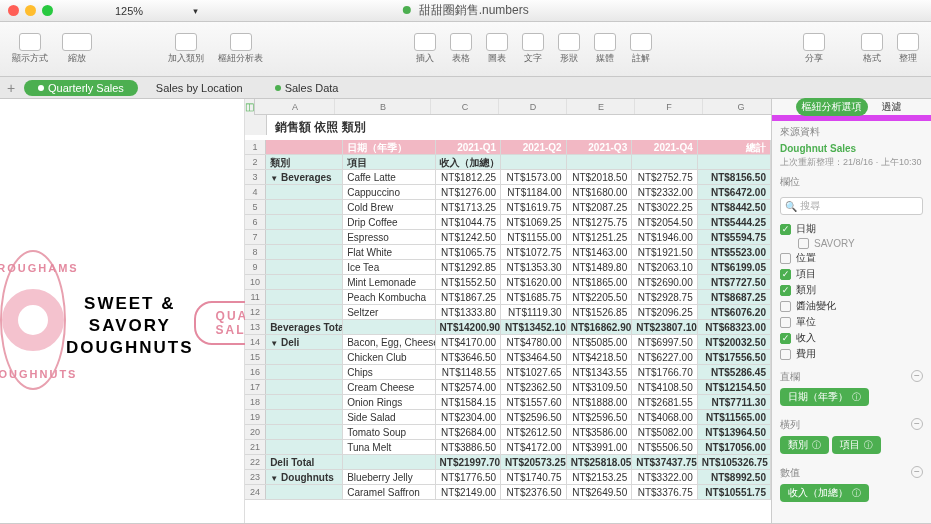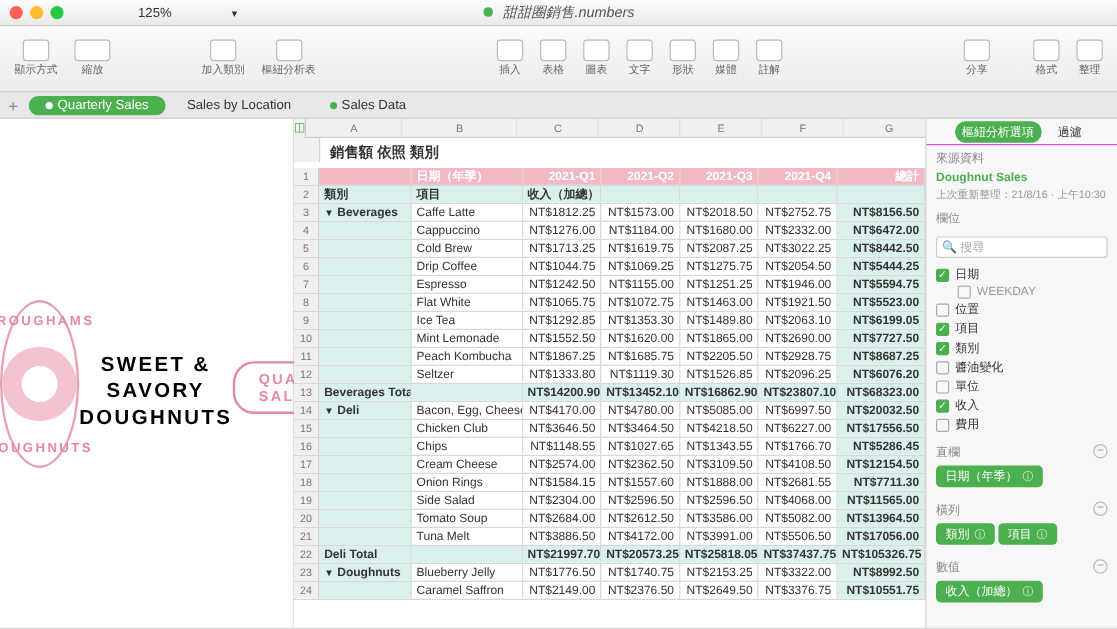--- a/index.html
+++ b/index.html
@@ -1,21 +1,21 @@
 <!DOCTYPE html>
 <html><head>
 <meta charset="utf-8">
 <style>
 * { margin:0; padding:0; box-sizing:border-box; font-family:-apple-system,"Helvetica Neue",Arial,sans-serif; }
 body { width:931px; height:524px; background:#f4f4f4; overflow:hidden; font-size:11px; color:#333; }
 .title-bar { height:22px; background:linear-gradient(#fdfdfd,#e8e8e8); border-bottom:1px solid #c8c8c8; display:flex; align-items:center; padding:0 8px;gap:48px; }
 .traffic { display:flex; gap:6px; margin-right:10px; }
 .traffic span { width:11px; height:11px; border-radius:50%; }
 .t-red{background:#ff5f57;} .t-yel{background:#ffbd2e;} .t-grn{background:#28c940;}
-.filename { position:absolute; left:50%; transform:translateX(-50%); font-size:12px; color:#555;font-style:italic; }
+.filename { position:absolute; left:50%; transform:translateX(-50%); font-size:12px; color:#555; }
 .dot-ind { width:8px; height:8px; border-radius:50%; background:#4caf50; margin-right:5px; display:inline-block;}
 .zoom { font-size:11px; margin-left:4px; }
 
 .toolbar { height:55px; background:linear-gradient(#fafafa,#ececec); border-bottom:1px solid #c8c8c8; display:flex; align-items:center; padding:0 6px; gap:2px; }
 .tb-group { display:flex; flex-direction:column; align-items:center; font-size:9px; color:#666; padding:0 6px; }
 .tb-icon { width:22px; height:18px; border:1px solid #bbb; border-radius:3px; background:#fff; margin-bottom:1px;}
 .tb-spacer { flex:1; }
 .tb-wide { width:30px; }
 
 .tabbar { height:22px; background:#e8e8e8; border-bottom:1px solid #c8c8c8; display:flex; align-items:center; }
@@ -43,21 +43,21 @@
 .grid-row { display:flex; height:15px; border-bottom:1px solid #d8d8d8; font-size:10px;}
 .cell { border-right:1px solid #d8d8d8; padding:0 4px; line-height:15px; overflow:hidden; white-space:nowrap;}
 .c-cat{width:80px;} .c-item{width:96px;} .c-q{width:68px; text-align:right;} .c-tot{width:76px; text-align:right; font-weight:600; background:#d9f0ec;}
 .hdr-cat { background:#f2b8c4; color:#fff; font-weight:600;}
 .hdr-cat2 { background:#d9f0ec; font-weight:600;}
 .cat-cell { background:#d9f0ec; }
 .total-row .cell { background:#d9f0ec; font-weight:600;}
 .tri { display:inline-block; margin-right:3px; font-size:8px;}
 
 .right { width:160px; background:#f7f7f7; border-left:1px solid #ccc; display:flex; flex-direction:column; font-size:10px;}
-.r-tabs { display:flex; height:22px; align-items:center; justify-content:center; gap:8px; border-bottom:1px solid #d946ef;}
+.r-tabs { display:flex; height:22px; align-items:center; justify-content:center; gap:8px; border-bottom:6px solid #d946ef;}
 .r-tab { padding:2px 6px; border-radius:9px; font-size:10px;}
 .r-tab.active { background:#4caf50; color:#fff;}
 .r-sec-title { padding:4px 8px; color:#888; font-size:10px;}
 .r-src { padding:0 8px; color:#4caf50; font-weight:600; }
 .r-meta { padding:2px 8px; color:#999; font-size:9px;}
 .r-search { margin:4px 8px; height:18px; border:1px solid #ccc; border-radius:3px; display:flex; align-items:center; padding:0 4px; color:#aaa; background:#fff;}
 .field-list { padding:2px 4px;}
 .field-item { display:flex; align-items:center; gap:5px; padding:1px 4px; font-size:10px;}
 .cb { width:11px; height:11px; border:1px solid #aaa; border-radius:2px; display:flex; align-items:center; justify-content:center; font-size:9px; color:#fff;}
 .cb.on { background:#4caf50; border-color:#4caf50;}
@@ -454,21 +454,21 @@
     <div class="r-meta">上次重新整理：21/8/16 · 上午10:30</div>
     <div class="r-sec-title">欄位</div>
     <div class="r-search"><span>🔍</span>&nbsp;<span>搜尋</span></div>
     <div class="field-list" id="fieldlist">
         <div class="field-item">
           <span class="cb on">✓</span>
           <span>日期</span>
         </div>
         <div class="field-item indent">
           <span class="cb "></span>
-          <span>WEEKDAY</span>
+          <span>SAVORY</span>
         </div>
         <div class="field-item">
           <span class="cb "></span>
           <span>位置</span>
         </div>
         <div class="field-item">
           <span class="cb on">✓</span>
           <span>項目</span>
         </div>
         <div class="field-item">

